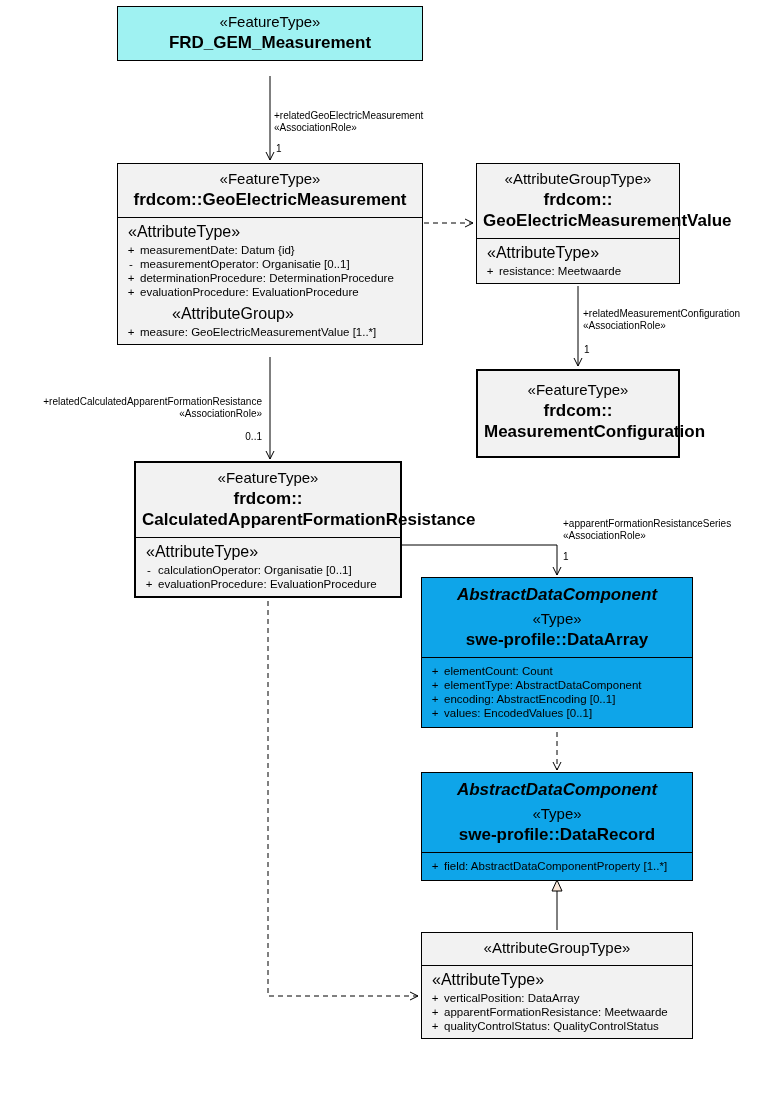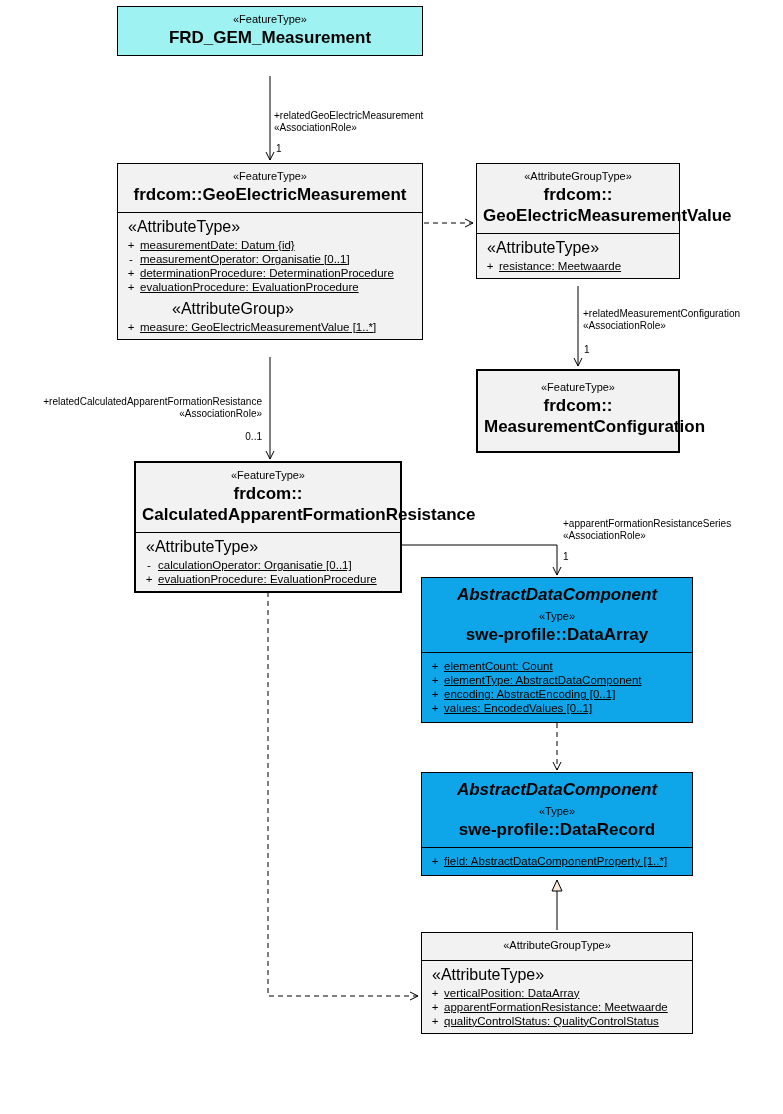--- a/index.html
+++ b/index.html
@@ -32,21 +32,21 @@
     background: #f2f2f2;
     font-size: 11.5px;
     color: #000000;
   }
   .uml .hdr {
     padding: 6px 6px 7px 6px;
     text-align: center;
     line-height: 1.25;
   }
   .uml .stereo {
-    font-size: 11px;
+    font-size: 15px;
   }
   .uml .name {
     font-weight: bold;
     font-size: 17px;
   }
   .uml .name-italic {
     font-style: italic;
   }
   .uml .sep {
     border-top: 1px solid #000000;
@@ -64,21 +64,20 @@
     font-size: 11.5px;
     white-space: nowrap;
   }
   .uml .vis {
     width: 18px;
     flex: 0 0 18px;
     text-align: center;
   }
   .uml .ftext {
     flex: 1 1 auto;
-    text-decoration: underline;
   }
   .cyan {
     background: #9ff2f2;
   }
   .peach {
     background: #0ea5e9;
   }
   .lbl {
     position: absolute;
     font-size: 10px;

